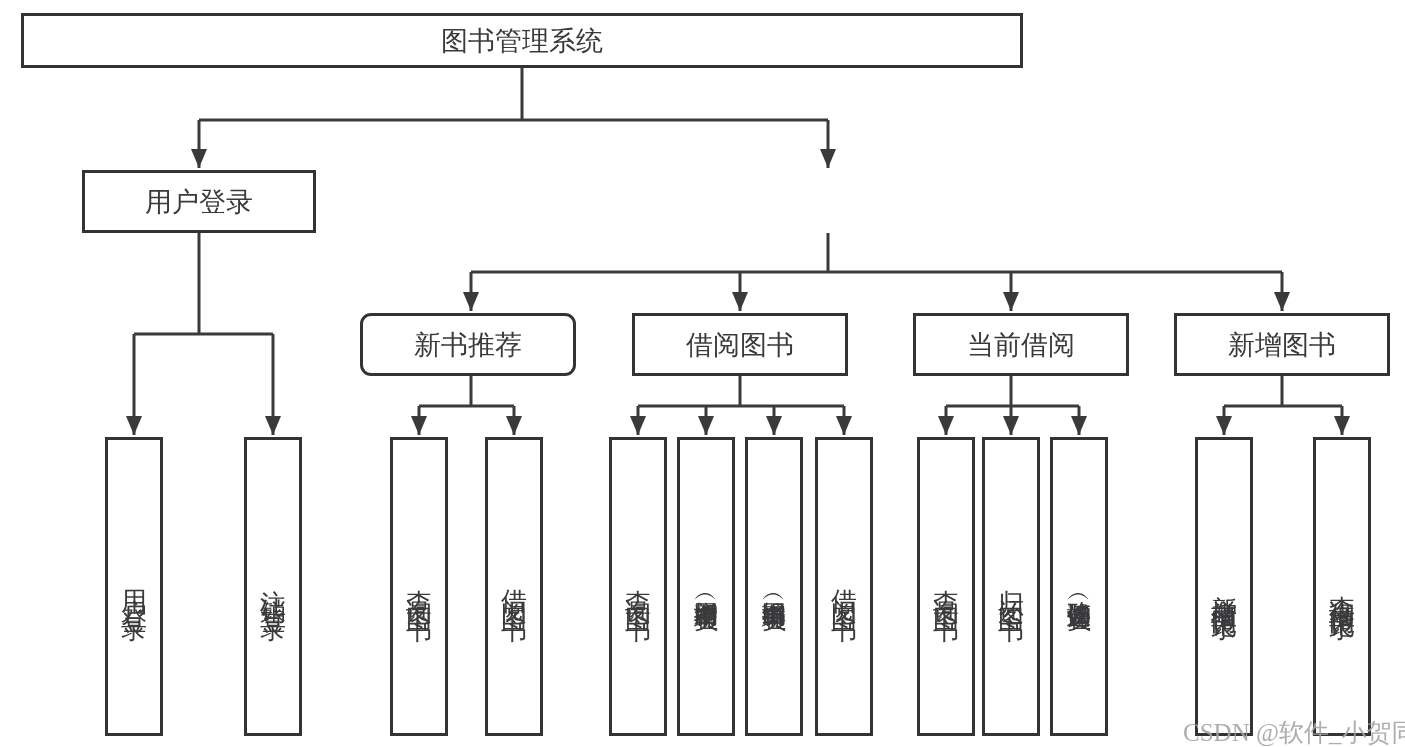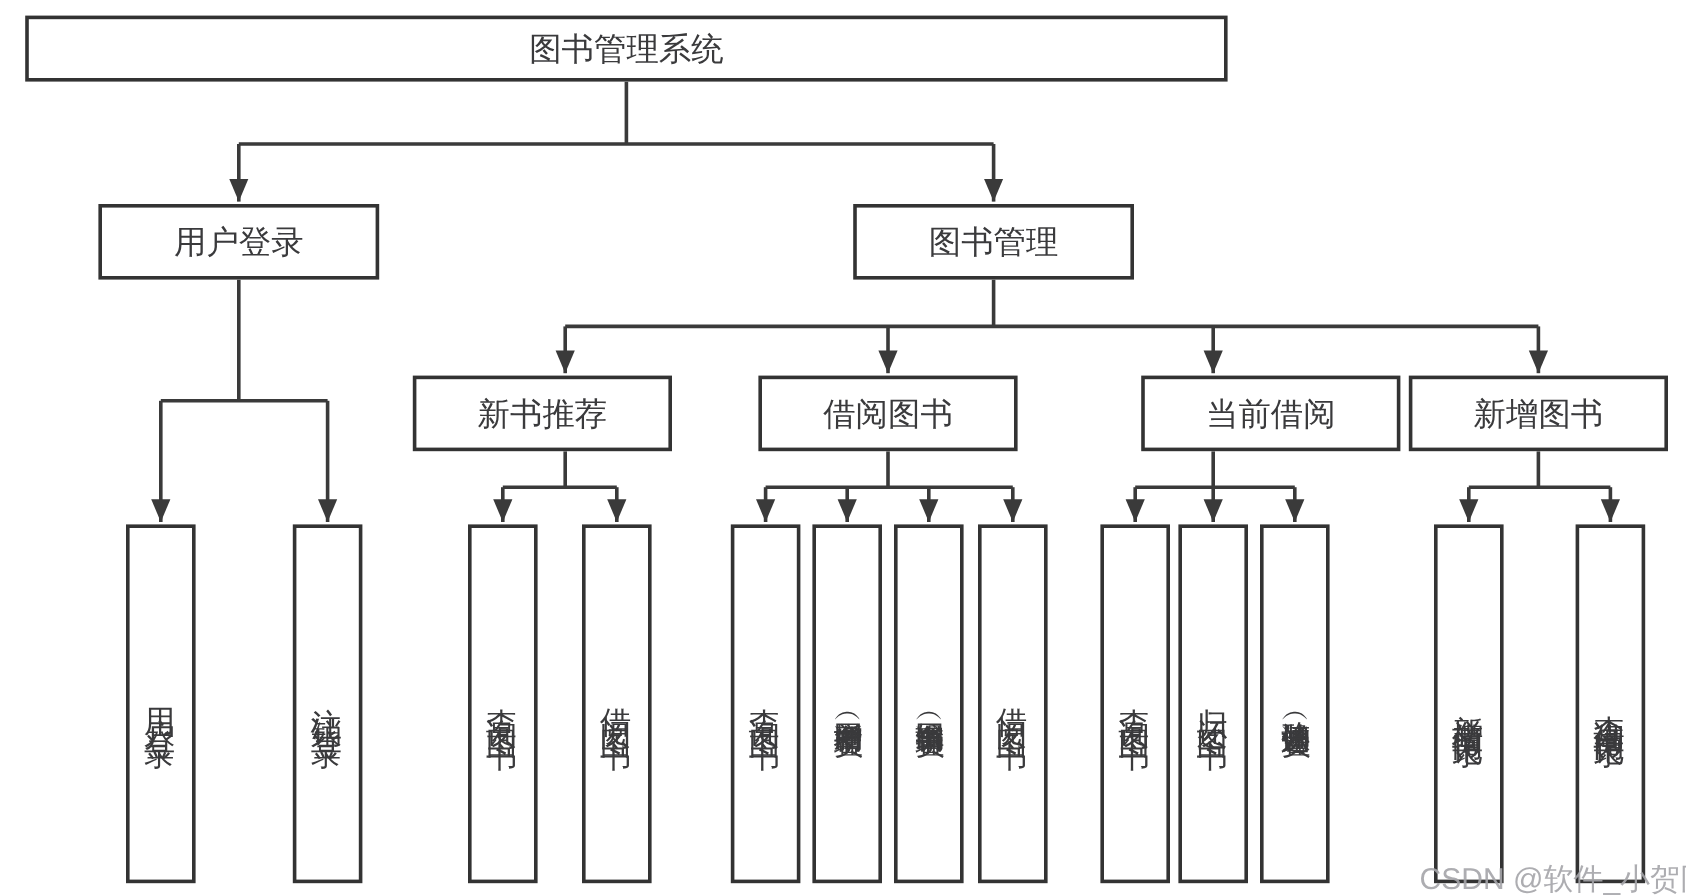--- a/index.html
+++ b/index.html
@@ -7,20 +7,21 @@
     padding: 0;
     background: #ffffff;
     font-family: "Liberation Sans", "DejaVu Sans", sans-serif;
   }
   #canvas {
     position: relative;
     width: 1405px;
     height: 747px;
     background: #ffffff;
     overflow: hidden;
+    font-family: Liberation Serif, serif;
   }
   #connector-layer {
     position: absolute;
     left: 0; top: 0;
     width: 1405px;
     height: 747px;
     z-index: 1;
   }
   .box {
     position: absolute;
@@ -46,23 +47,23 @@
     letter-spacing: 4px;
   }
   .leaf.long {
     letter-spacing: 1px;
     font-size: 24px;
   }
   
   .n-root   { left: 21px;   top: 13px;  width: 1002px; height: 55px; }
   .n-login  { left: 82px;   top: 170px; width: 234px;  height: 63px; }
   .n-mgmt   { left: 711px;  top: 170px; width: 234px;  height: 63px; }
-  .n-newrec { left: 344px;  top: 313px; width: 216px;  height: 63px; }
+  .n-newrec { left: 360px;  top: 313px; width: 216px;  height: 63px; border-radius: 11px; }
   .n-borrow { left: 632px;  top: 313px; width: 216px;  height: 63px; }
-  .n-curr   { left: 951px;  top: 313px; width: 216px;  height: 63px; }
+  .n-curr   { left: 913px;  top: 313px; width: 216px;  height: 63px; }
   .n-records{ left: 1174px; top: 313px; width: 216px;  height: 63px; }
   .lf       { top: 437px; width: 58px; height: 299px; }
   .lf1  { left: 105px;  }
   .lf2  { left: 244px;  }
   .lf3  { left: 390px;  }
   .lf4  { left: 485px;  }
   .lf5  { left: 609px;  }
   .lf6  { left: 677px;  }
   .lf7  { left: 745px;  }
   .lf8  { left: 815px;  }
@@ -127,21 +128,20 @@
       <line x1="1011" y1="406" x2="1011" y2="435" marker-end="url(#arrow)"></line>
       <line x1="1079" y1="406" x2="1079" y2="435" marker-end="url(#arrow)"></line>
       <line x1="1224" y1="406" x2="1224" y2="435" marker-end="url(#arrow)"></line>
       <line x1="1342" y1="406" x2="1342" y2="435" marker-end="url(#arrow)"></line>
     </g>
   </svg>
 
   <div class="box n-root">图书管理系统</div>
 
   <div class="box n-login">用户登录</div>
-  <div class="box n-mgmt">图书管理</div>
 
   <div class="box n-newrec">新书推荐</div>
   <div class="box n-borrow">借阅图书</div>
   <div class="box n-curr">当前借阅</div>
   <div class="box n-records">新增图书</div>
 
   <div class="box leaf lf lf1">用户登录</div>
   <div class="box leaf lf lf2">注销登录</div>
 
   <div class="box leaf lf lf3">查询图书</div>

